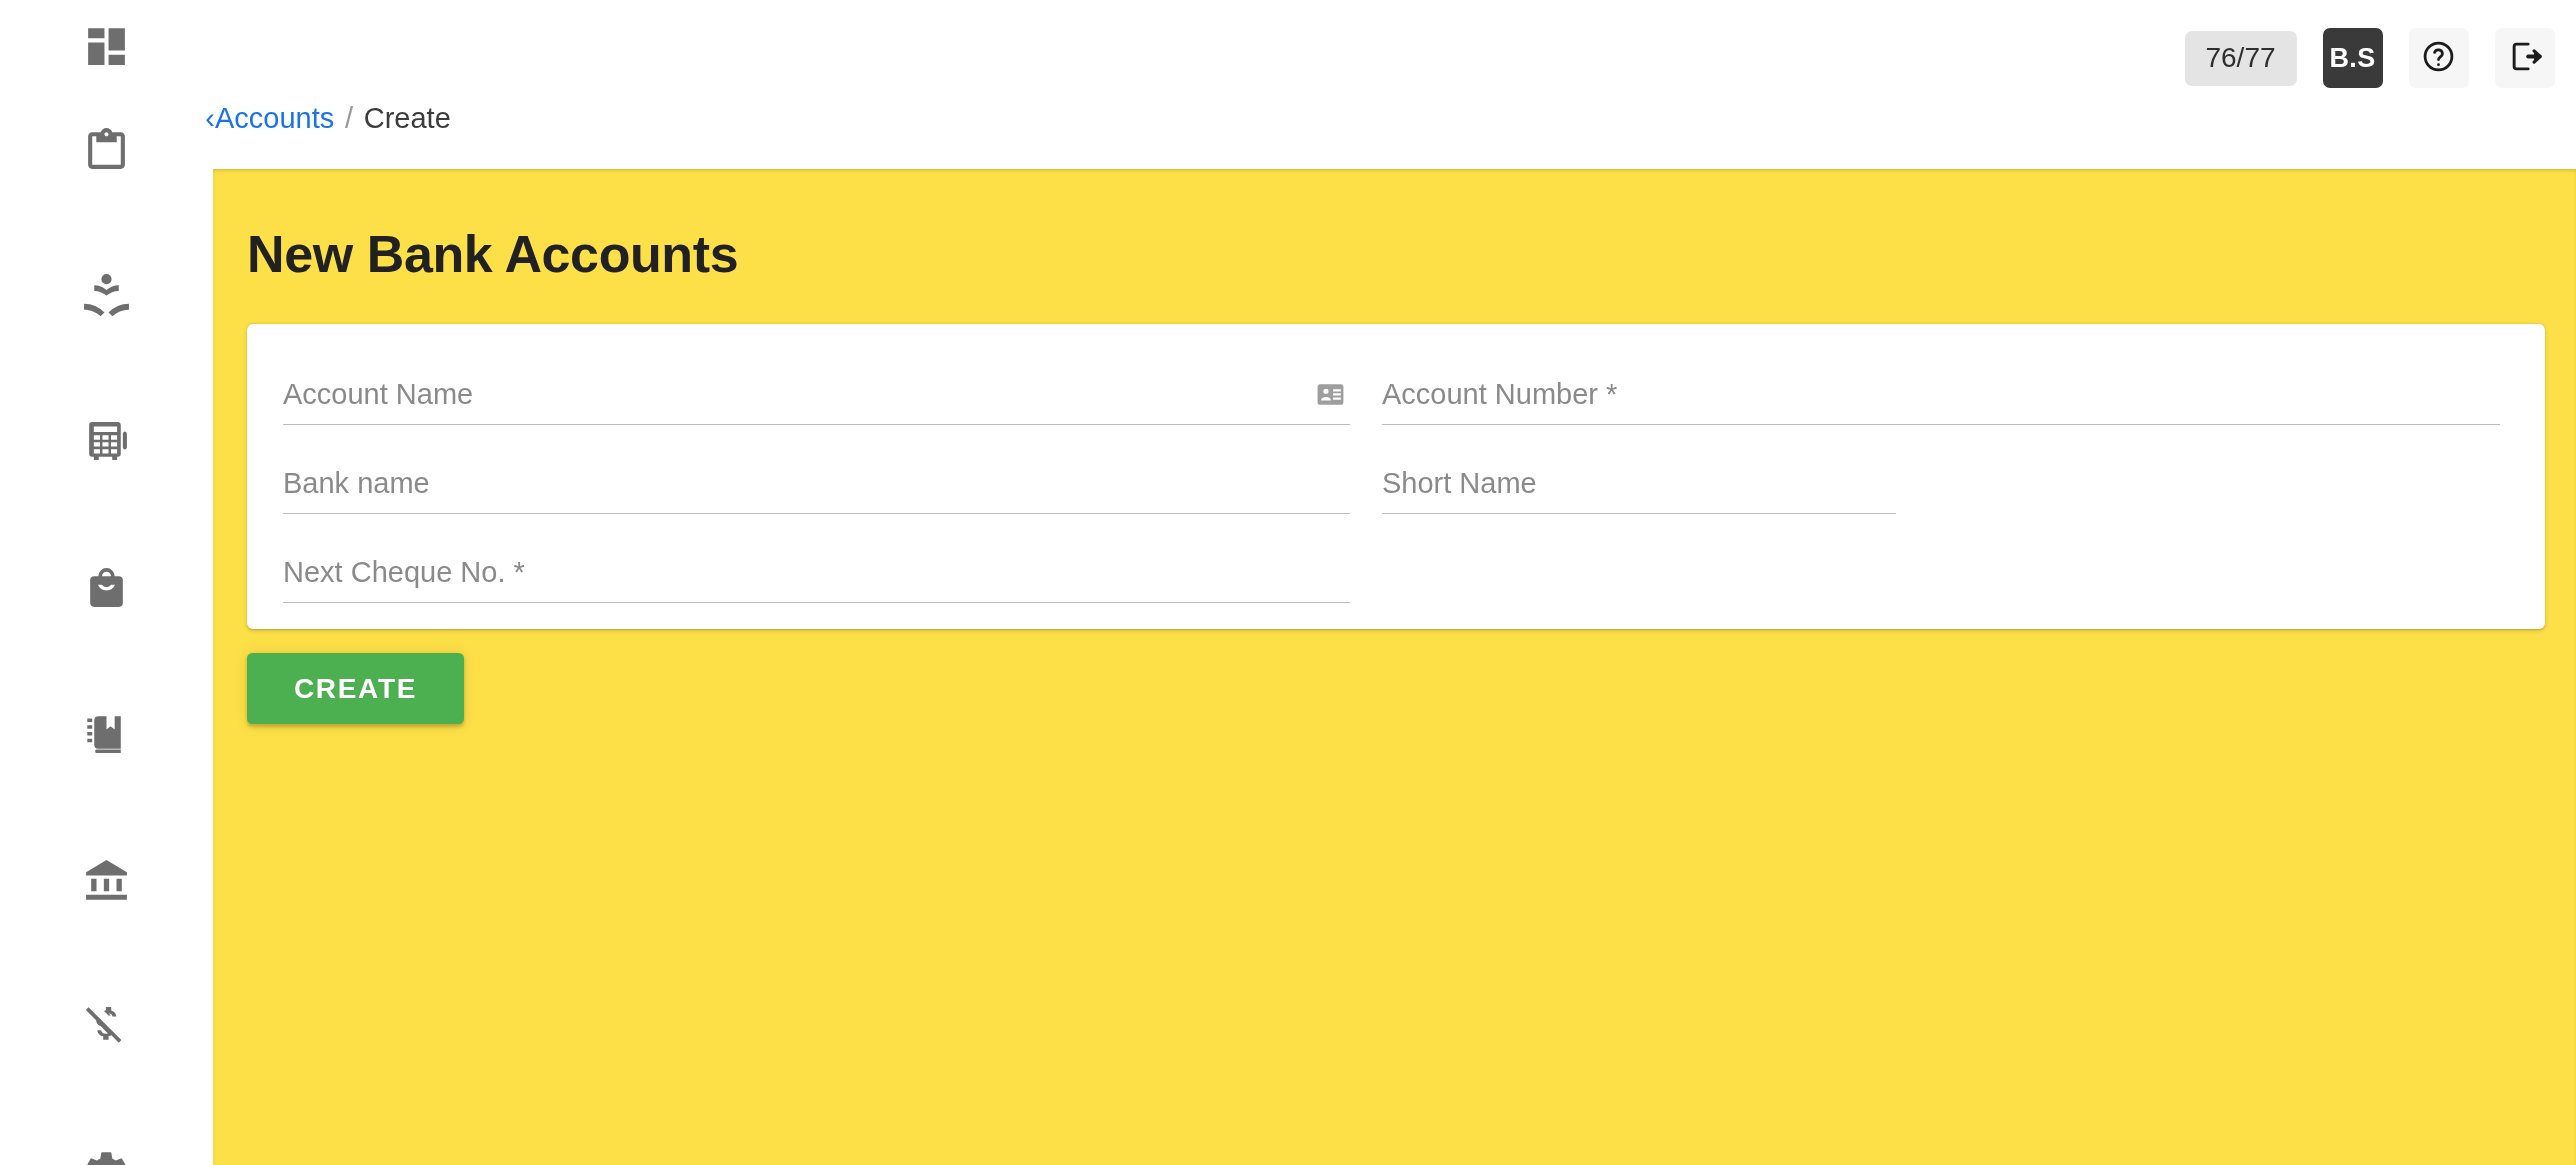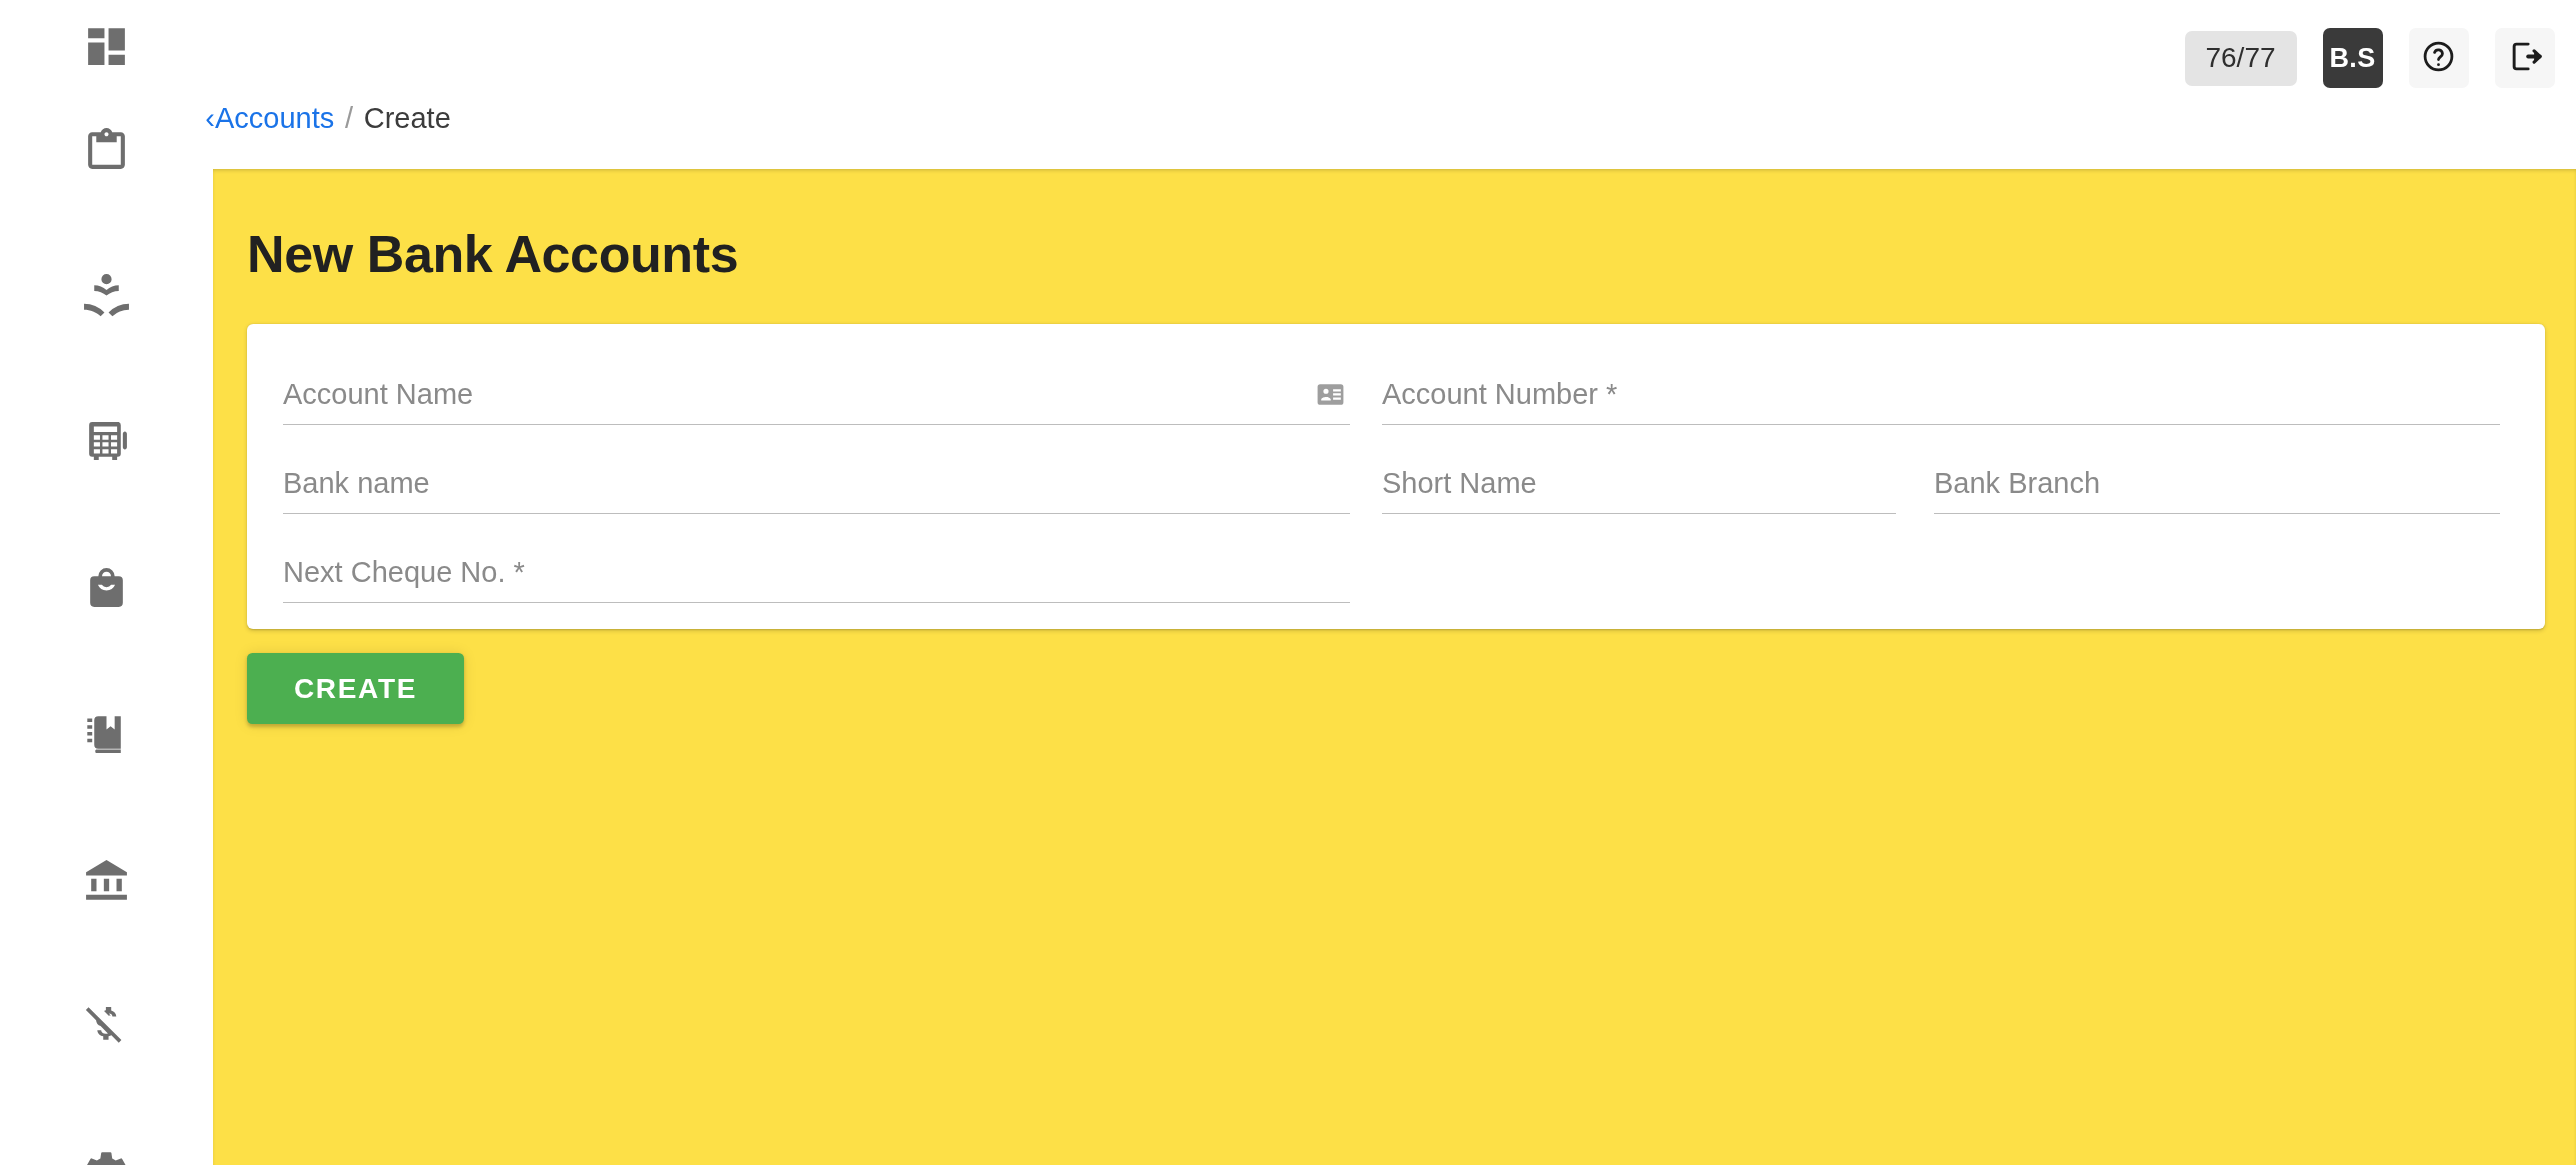--- a/index.html
+++ b/index.html
@@ -337,23 +337,20 @@
 
       <div class="form-row">
         <div class="field w-half">
           <span class="field-label">Bank name</span>
         </div>
         <div class="gap-mid"></div>
         <div class="field w-quart">
           <span class="field-label">Short Name</span>
         </div>
         <div class="gap-sm"></div>
-        <div class="field w-quart2" style="flex:1 1 auto;">
-          <span class="field-label">Bank Branch</span>
-        </div>
       </div>
 
       <div class="form-row">
         <div class="field w-half">
           <span class="field-label">Next Cheque No. *</span>
         </div>
         <div class="spacer-flex"></div>
       </div>
 
     </section>

